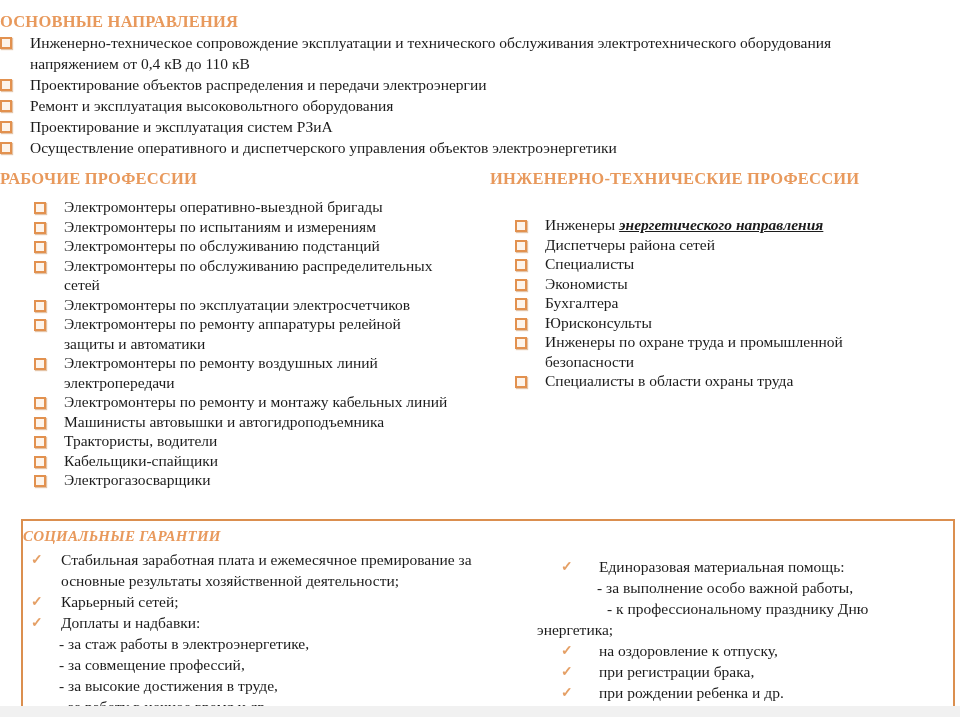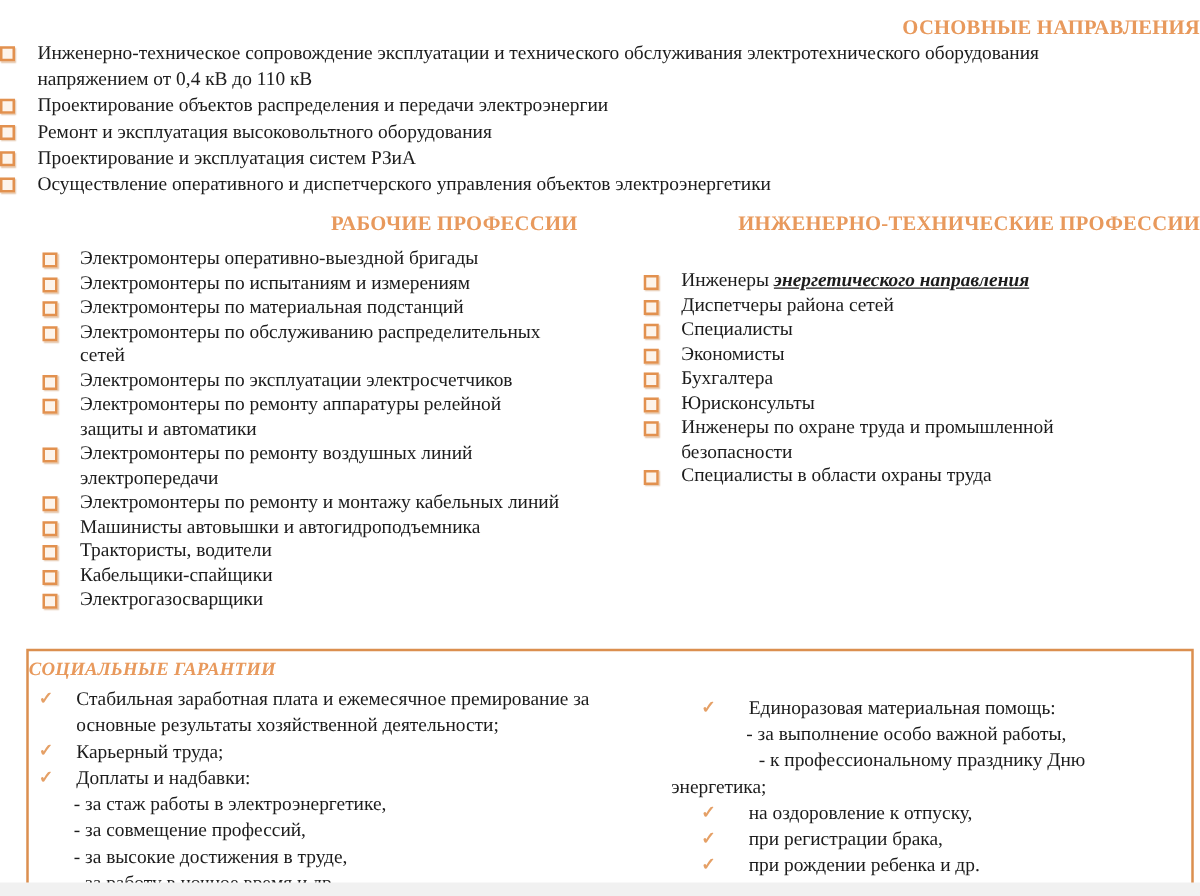--- a/index.html
+++ b/index.html
@@ -9,21 +9,21 @@
     background:#ffffff;
     overflow:hidden;
     font-family:"Liberation Serif","DejaVu Serif",serif;
     color:#1c1c1c;
     font-size:15.5px;
   }
   h2 {
     margin:0; padding:0;
     font-size:16.5px; font-weight:bold;
     color:#E8995C;
-    text-align:right;
+    text-align:left;
     letter-spacing:.2px;
   }
   
   .sq {
     flex:0 0 auto;
     width:8px; height:8px;
     border:2px solid #E2914F;
     background:#FDF4EB;
     margin:5px 18px 0 0;
     box-shadow:1px 1px 1px rgba(195,125,60,.45);
@@ -124,21 +124,21 @@
         <li>
             <span class="sq"></span>
             <span class="txt">Электромонтеры оперативно-выездной бригады</span>
           </li>
         <li>
             <span class="sq"></span>
             <span class="txt">Электромонтеры по испытаниям и измерениям</span>
           </li>
         <li>
             <span class="sq"></span>
-            <span class="txt">Электромонтеры по материальная подстанций</span>
+            <span class="txt">Электромонтеры по обслуживанию подстанций</span>
           </li>
         <li>
             <span class="sq"></span>
             <span class="txt">Электромонтеры по обслуживанию распределительных сетей</span>
           </li>
         <li>
             <span class="sq"></span>
             <span class="txt">Электромонтеры по эксплуатации электросчетчиков</span>
           </li>
         <li>
@@ -216,21 +216,21 @@
     <div class="sg-title">СОЦИАЛЬНЫЕ ГАРАНТИИ</div>
     <div class="sg-cols">
 
       <div class="sg-left">
         <div class="check-item">
             <span class="chk">✓</span>
             <span class="txt">Стабильная заработная плата и ежемесячное премирование за основные результаты хозяйственной деятельности;</span>
           </div>
         <div class="check-item">
             <span class="chk">✓</span>
-            <span class="txt">Карьерный труда;</span>
+            <span class="txt">Карьерный сетей;</span>
           </div>
         <div class="check-item">
             <span class="chk">✓</span>
             <span class="txt">Доплаты и надбавки:</span>
           </div>
         <div class="sub-line">- за стаж работы в электроэнергетике,</div>
         <div class="sub-line">- за совмещение профессий,</div>
         <div class="sub-line">- за высокие достижения в труде,</div>
         <div class="sub-line">- за работу в ночное время и др.</div>
       </div>

